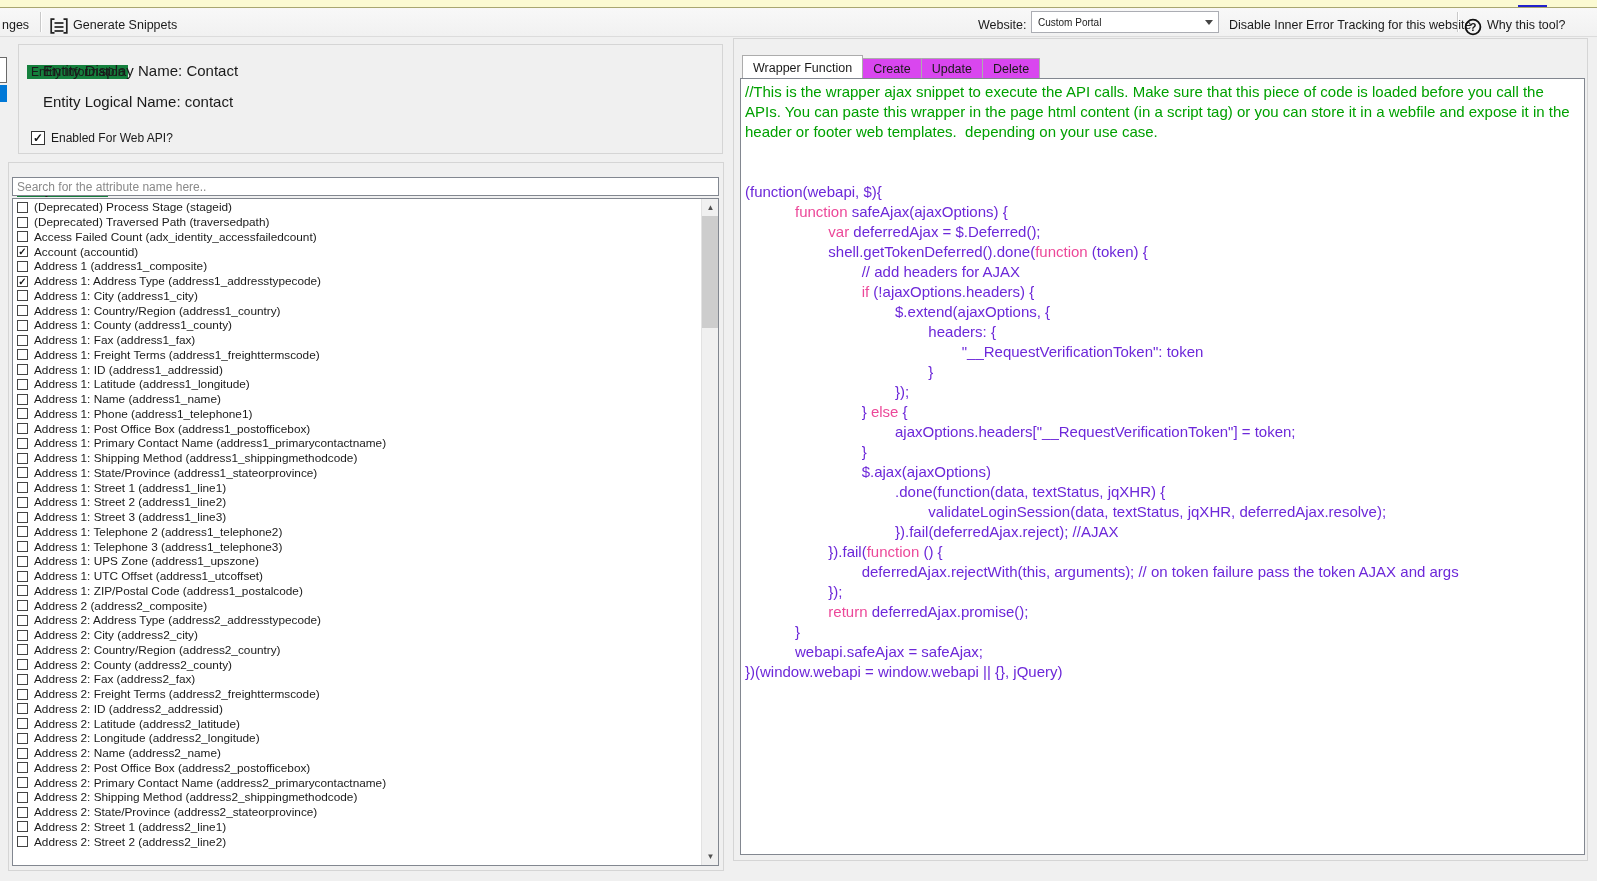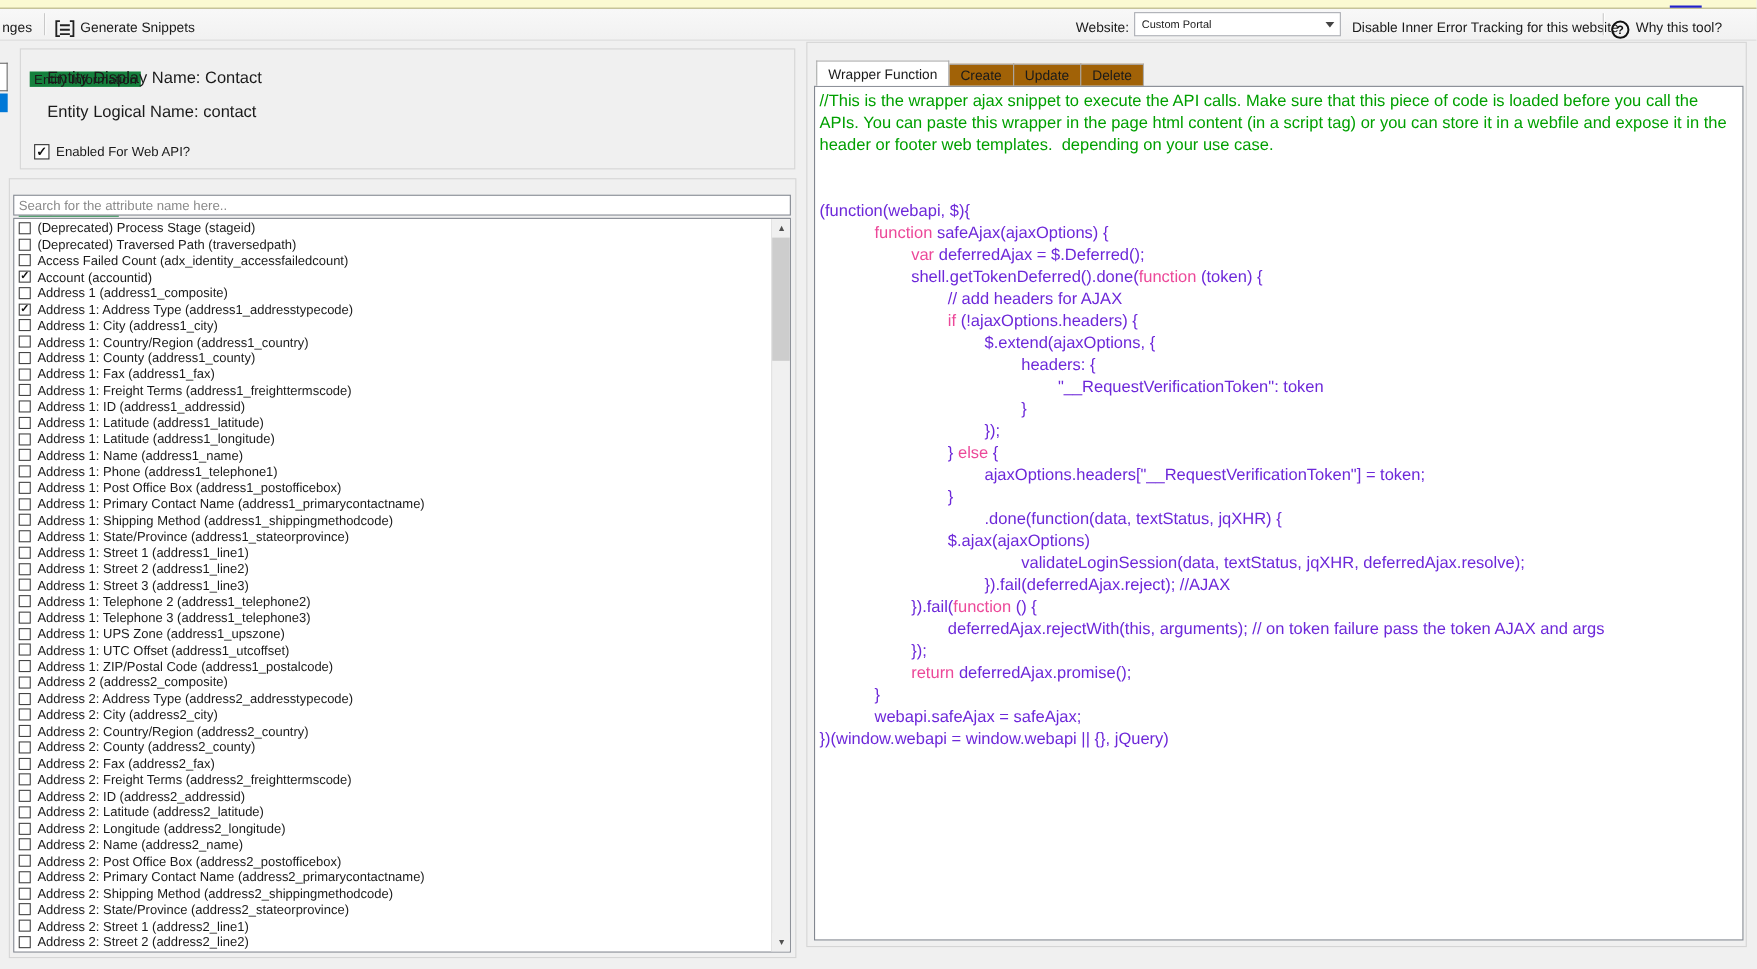--- a/index.html
+++ b/index.html
@@ -72,21 +72,21 @@
   .attr-label { font-size: 11.8px; }
   
   .vscroll { position: absolute; right: 0; top: 0; width: 17px; height: 100%; background: #f0f0f0; border-left: 1px solid #e2e2e2; }
   .vs-btn { position: absolute; left: 0; width: 17px; height: 17px; background: #f0f0f0; color: #505050; font-size: 8px; text-align: center; line-height: 17px; }
   .vs-up { top: 0; }
   .vs-down { bottom: 0; }
   .vs-thumb { position: absolute; left: 0; top: 17px; width: 17px; height: 112px; background: #cdcdcd; }
   
   .tabs { position: absolute; left: 8px; top: 16px; display: flex; align-items: flex-end; }
   .tab {
-    background: #a16207; border: 1px solid #acacac; border-bottom: none;
+    background: #d946ef; border: 1px solid #acacac; border-bottom: none;
     padding: 3px 10px 4px 10px; font-size: 12.5px; margin-right: -1px; height: 20px;
   }
   .tab.active { background: #ffffff; height: 23px; padding-top: 5px; position: relative; z-index: 2; }
   .code-box {
     position: absolute; left: 6px; top: 39px; width: 845px; height: 777px;
     background: #ffffff; border: 1px solid #828790; overflow: hidden;
     padding: 3px 4px; font-size: 15px; line-height: 20px;
   }
   .code-comment { color: #00a000; white-space: pre-wrap; }
   .code-line { white-space: pre; min-height: 20px; }
@@ -201,24 +201,20 @@
           <span class="cb"></span>
           <span class="attr-label">Address 1: Fax (address1_fax)</span>
         </div>
         <div class="attr-row">
           <span class="cb"></span>
           <span class="attr-label">Address 1: Freight Terms (address1_freighttermscode)</span>
         </div>
         <div class="attr-row">
           <span class="cb"></span>
           <span class="attr-label">Address 1: ID (address1_addressid)</span>
-        </div>
-        <div class="attr-row">
-          <span class="cb"></span>
-          <span class="attr-label">Address 1: Latitude (address1_latitude)</span>
         </div>
         <div class="attr-row">
           <span class="cb"></span>
           <span class="attr-label">Address 1: Latitude (address1_longitude)</span>
         </div>
         <div class="attr-row">
           <span class="cb"></span>
           <span class="attr-label">Address 1: Name (address1_name)</span>
         </div>
         <div class="attr-row">
@@ -369,22 +365,22 @@
       <div class="code-line"><span class="pl">                            // add headers for AJAX</span></div>
       <div class="code-line"><span class="pl">                            </span><span class="kw">if</span><span class="pl"> (!ajaxOptions.headers) {</span></div>
       <div class="code-line"><span class="pl">                                    $.extend(ajaxOptions, {</span></div>
       <div class="code-line"><span class="pl">                                            headers: {</span></div>
       <div class="code-line"><span class="pl">                                                    "__RequestVerificationToken": token</span></div>
       <div class="code-line"><span class="pl">                                            }</span></div>
       <div class="code-line"><span class="pl">                                    });</span></div>
       <div class="code-line"><span class="pl">                            } </span><span class="kw">else</span><span class="pl"> {</span></div>
       <div class="code-line"><span class="pl">                                    ajaxOptions.headers["__RequestVerificationToken"] = token;</span></div>
       <div class="code-line"><span class="pl">                            }</span></div>
+      <div class="code-line"><span class="pl">                            $.ajax(ajaxOptions)</span></div>
       <div class="code-line"><span class="pl">                                    .done(function(data, textStatus, jqXHR) {</span></div>
-      <div class="code-line"><span class="pl">                            $.ajax(ajaxOptions)</span></div>
       <div class="code-line"><span class="pl">                                            validateLoginSession(data, textStatus, jqXHR, deferredAjax.resolve);</span></div>
       <div class="code-line"><span class="pl">                                    }).fail(deferredAjax.reject); //AJAX</span></div>
       <div class="code-line"><span class="pl">                    }).fail(</span><span class="kw">function</span><span class="pl"> () {</span></div>
       <div class="code-line"><span class="pl">                            deferredAjax.rejectWith(this, arguments); // on token failure pass the token AJAX and args</span></div>
       <div class="code-line"><span class="pl">                    });</span></div>
       <div class="code-line"><span class="pl">                    </span><span class="kw">return</span><span class="pl"> deferredAjax.promise();</span></div>
       <div class="code-line"><span class="pl">            }</span></div>
       <div class="code-line"><span class="pl">            webapi.safeAjax = safeAjax;</span></div>
       <div class="code-line"><span class="pl">})(window.webapi = window.webapi || {}, jQuery)</span></div>
     </div>

